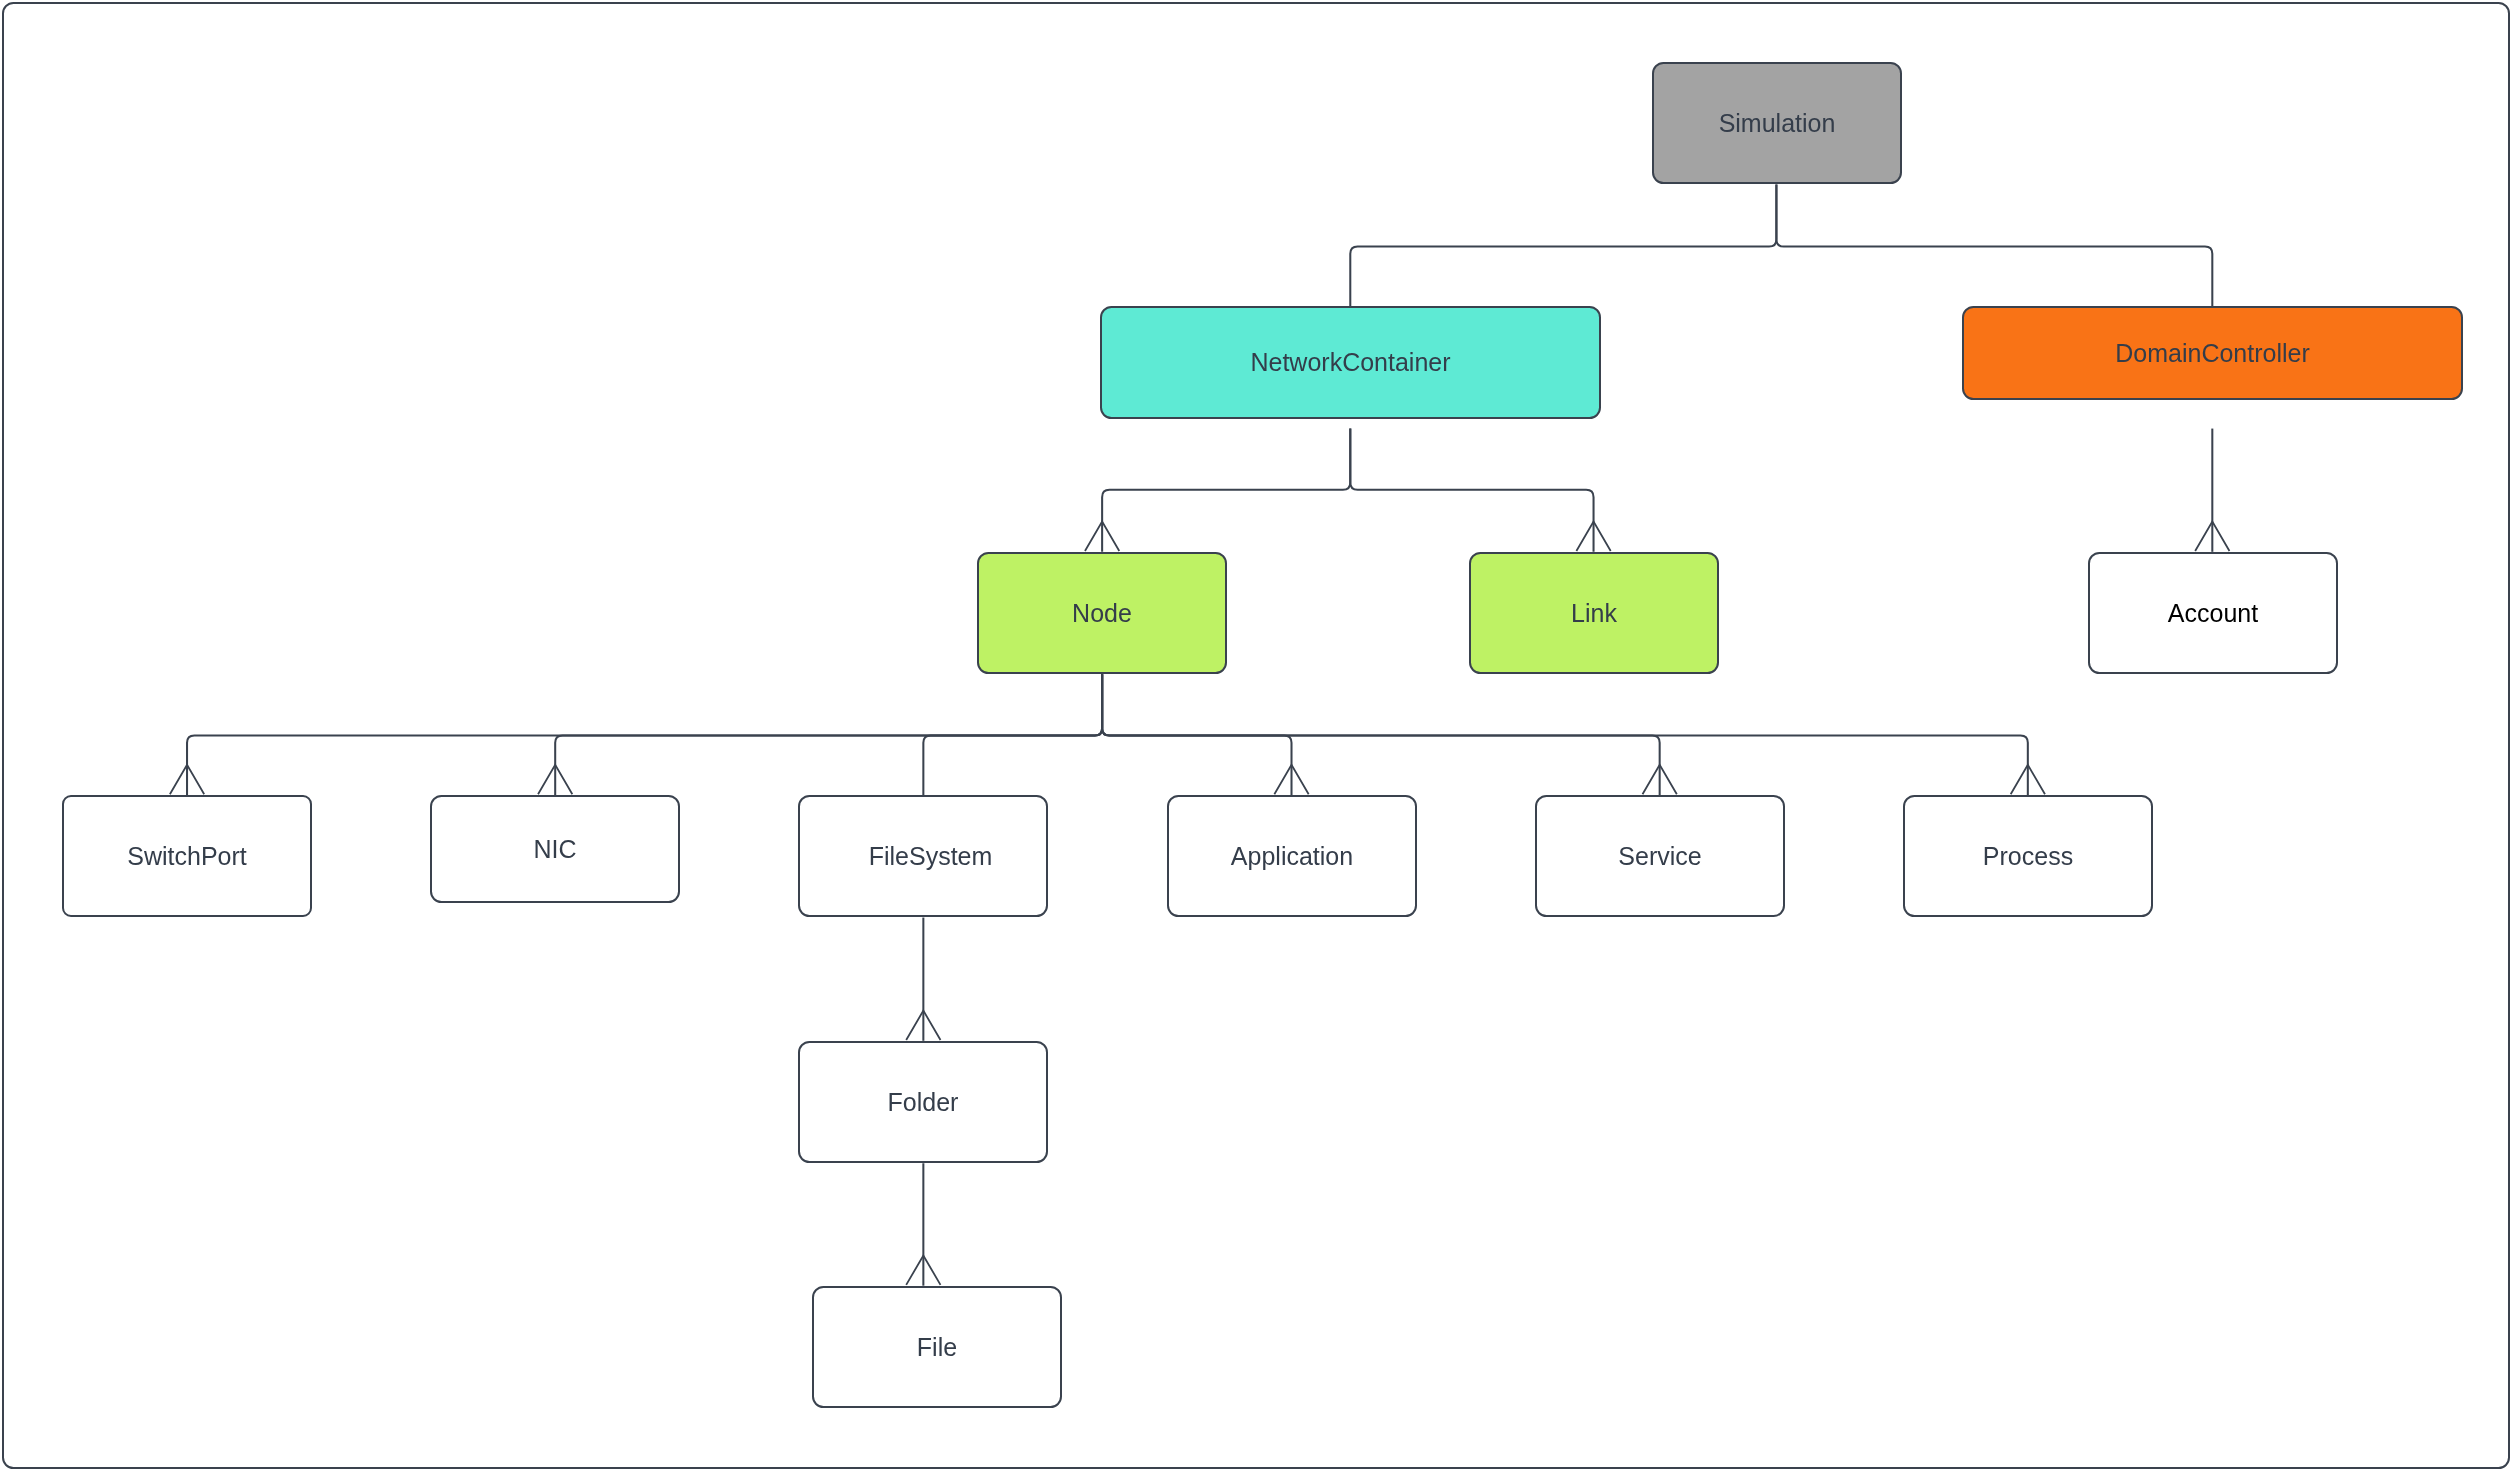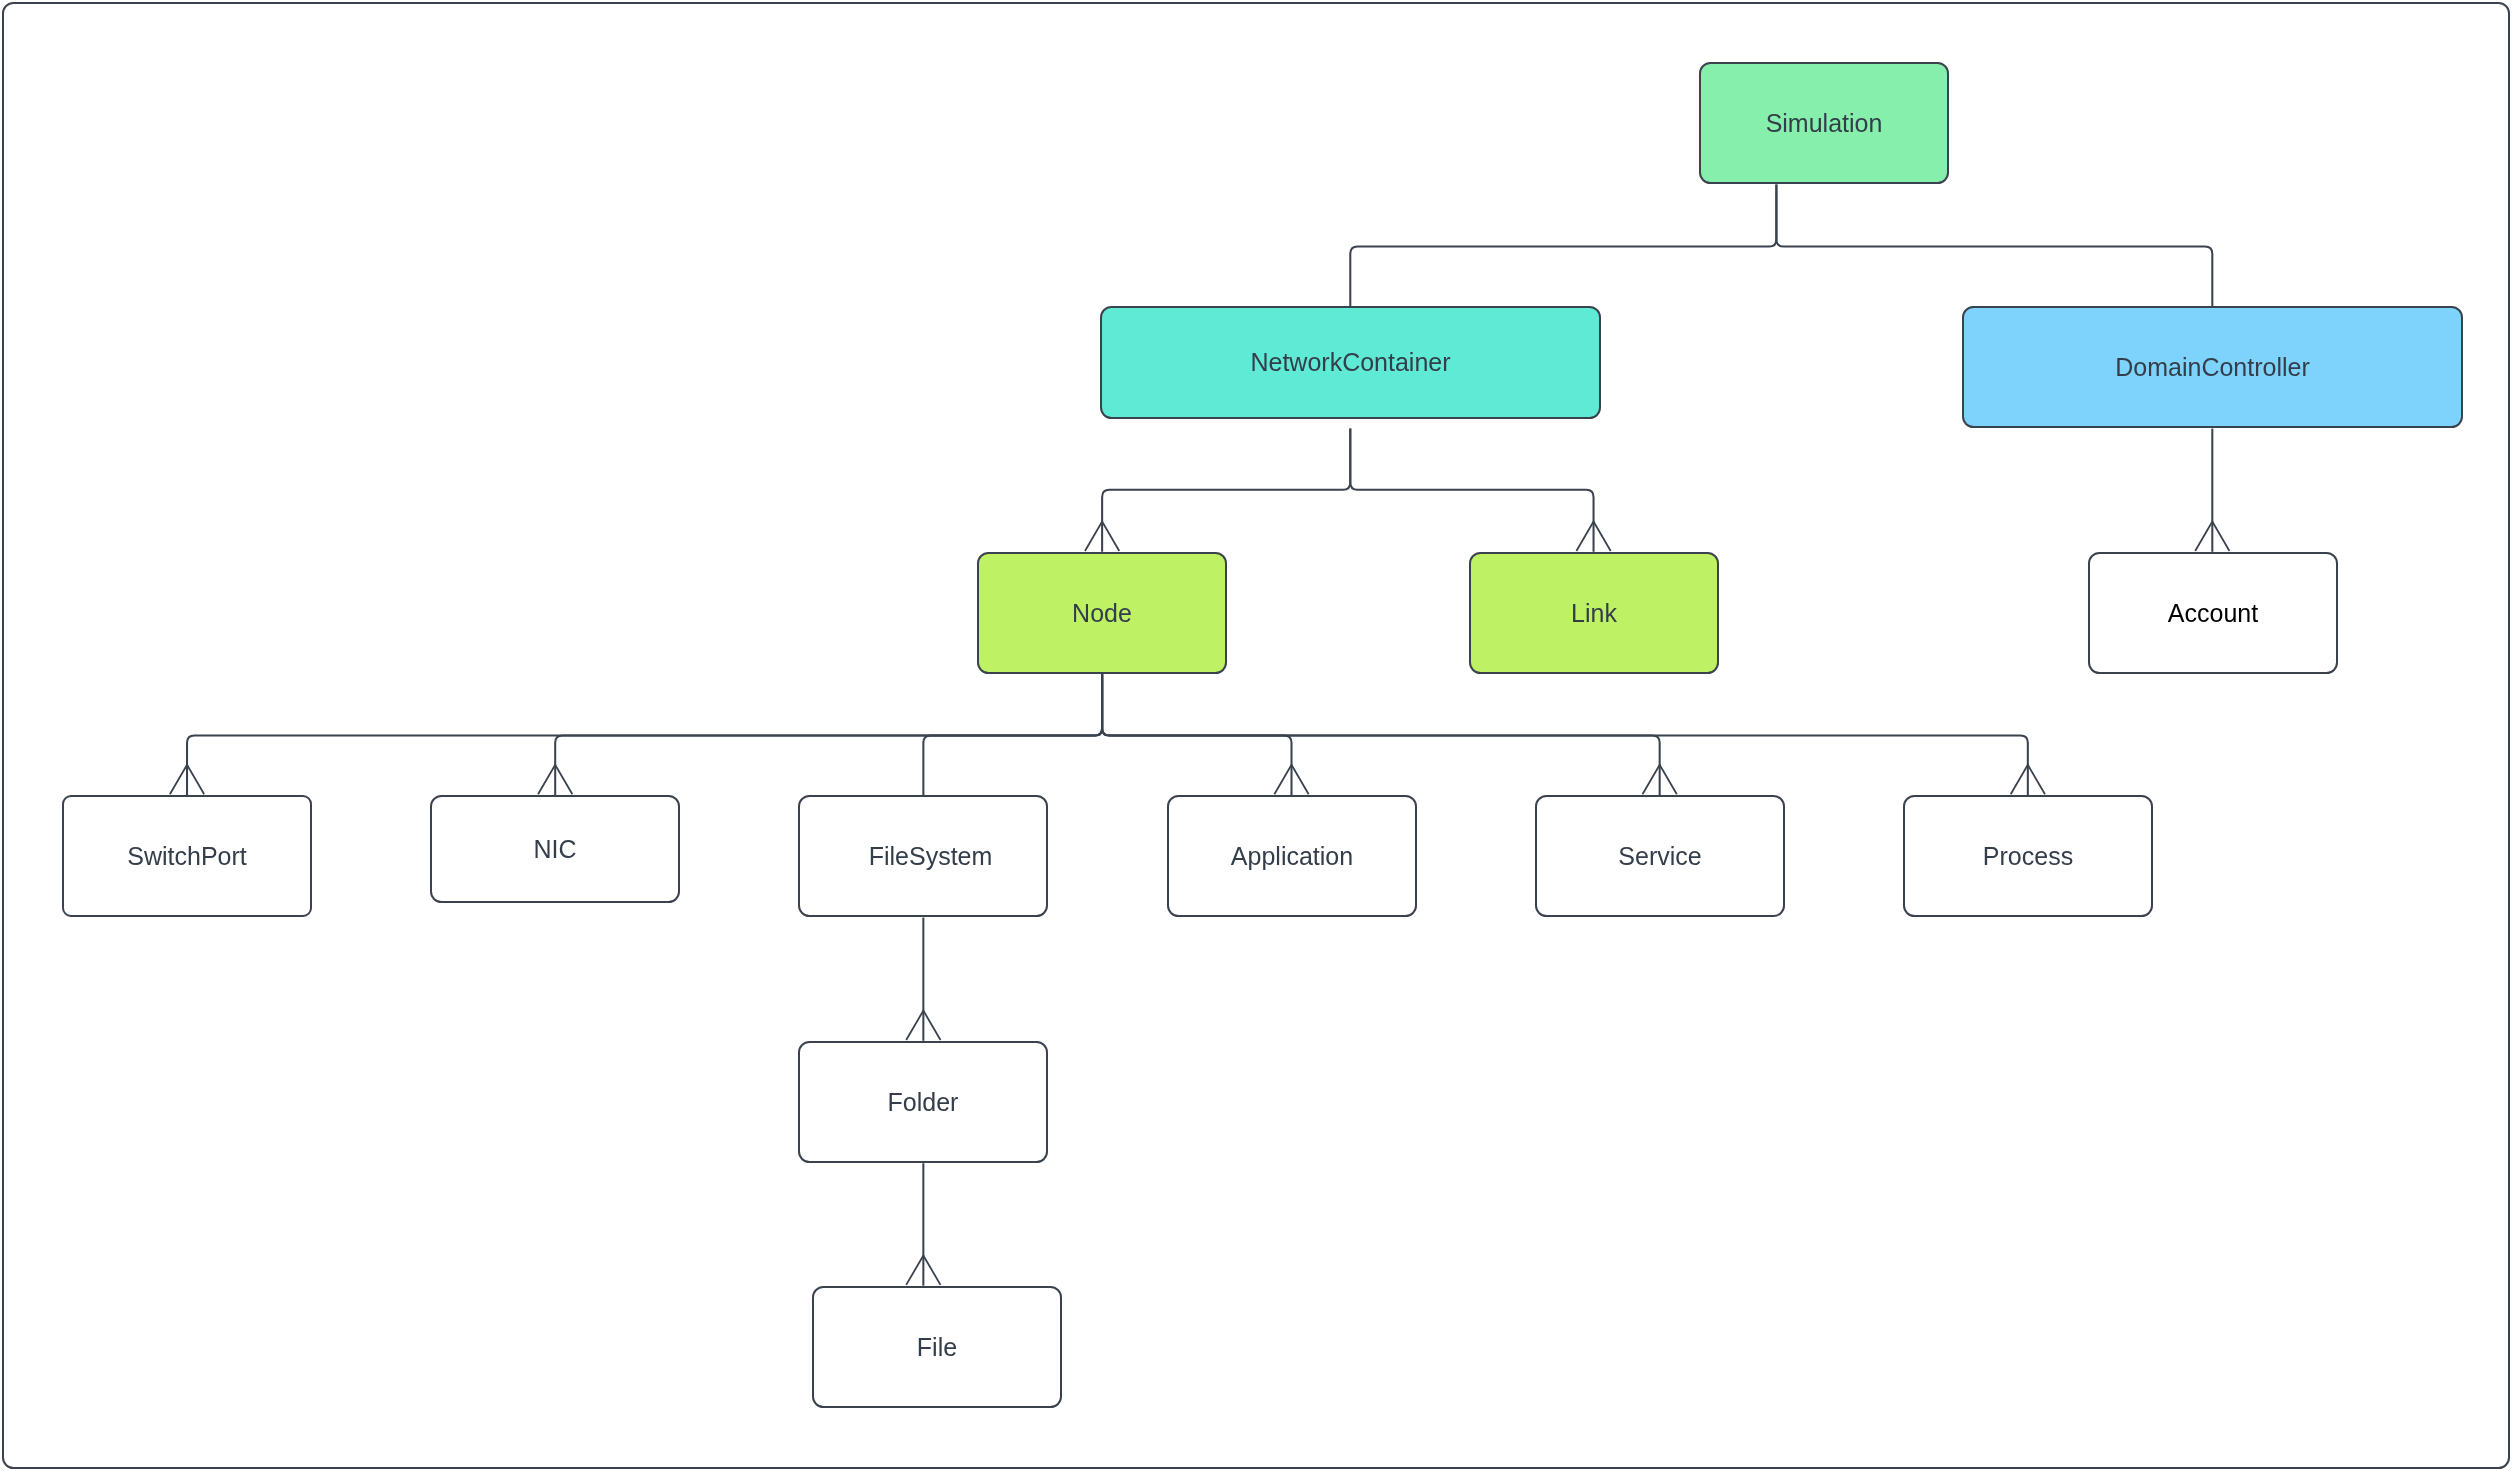--- a/index.html
+++ b/index.html
@@ -52,27 +52,27 @@
       <path d="M 1350 826 L 1350 892 Q 1350 901 1359 901 L 2024 901 Q 2033 901 2033 910 L 2033 974" fill="none" stroke="#3a424e" stroke-width="2.5"></path>
       <path d="M 2012 973 L 2033 937 L 2054 973" fill="none" stroke="#3a424e" stroke-width="2.2"></path>
       <path d="M 1350 826 L 1350 892 Q 1350 901 1359 901 L 2475 901 Q 2484 901 2484 910 L 2484 974" fill="none" stroke="#3a424e" stroke-width="2.5"></path>
       <path d="M 2463 973 L 2484 937 L 2505 973" fill="none" stroke="#3a424e" stroke-width="2.2"></path>
       <path d="M 1131 1124 L 1131 1275" fill="none" stroke="#3a424e" stroke-width="2.5"></path>
       <path d="M 1110 1274 L 1131 1238 L 1152 1274" fill="none" stroke="#3a424e" stroke-width="2.2"></path>
       <path d="M 1131 1425 L 1131 1575" fill="none" stroke="#3a424e" stroke-width="2.5"></path>
       <path d="M 1110 1574 L 1131 1538 L 1152 1574" fill="none" stroke="#3a424e" stroke-width="2.2"></path>
     </svg>
   <div id="nodes-layer">
-      <div class="box" style="left: 1652px; top: 62px; width: 250px; height: 122px; border-color: rgb(58, 66, 78); background: #86efac; color: rgb(52, 61, 74); margin-left: 47px;">
+      <div class="box" style="left: 1652px; top: 62px; width: 250px; height: 122px; border-color: rgb(58, 66, 78); background: #a3a3a3; color: rgb(52, 61, 74);">
         <span>Simulation</span>
       </div>
       <div class="box" style="left: 1100px; top: 306px; width: 501px; height: 113px; border-color: rgb(58, 66, 78); background: #5eead4; color: rgb(52, 61, 74);">
         <span>NetworkContainer</span>
       </div>
-      <div class="box" style="left: 1962px; top: 306px; width: 501px; height: 122px; border-color: rgb(58, 66, 78); background: #7dd3fc; color: rgb(52, 61, 74);">
+      <div class="box" style="left: 1962px; top: 306px; width: 501px; height: 94px; border-color: rgb(58, 66, 78); background: #f97316; color: rgb(52, 61, 74);">
         <span>DomainController</span>
       </div>
       <div class="box" style="left: 977px; top: 552px; width: 250px; height: 122px; border-color: rgb(58, 66, 78); background: #bef264; color: rgb(52, 61, 74);">
         <span>Node</span>
       </div>
       <div class="box" style="left: 1469px; top: 552px; width: 250px; height: 122px; border-color: rgb(58, 66, 78); background: #bef264; color: rgb(52, 61, 74);">
         <span>Link</span>
       </div>
       <div class="box" style="left: 2088px; top: 552px; width: 250px; height: 122px; border-color: rgb(58, 66, 78); background: rgb(255, 255, 255); color: #000000;">
         <span>Account</span>

